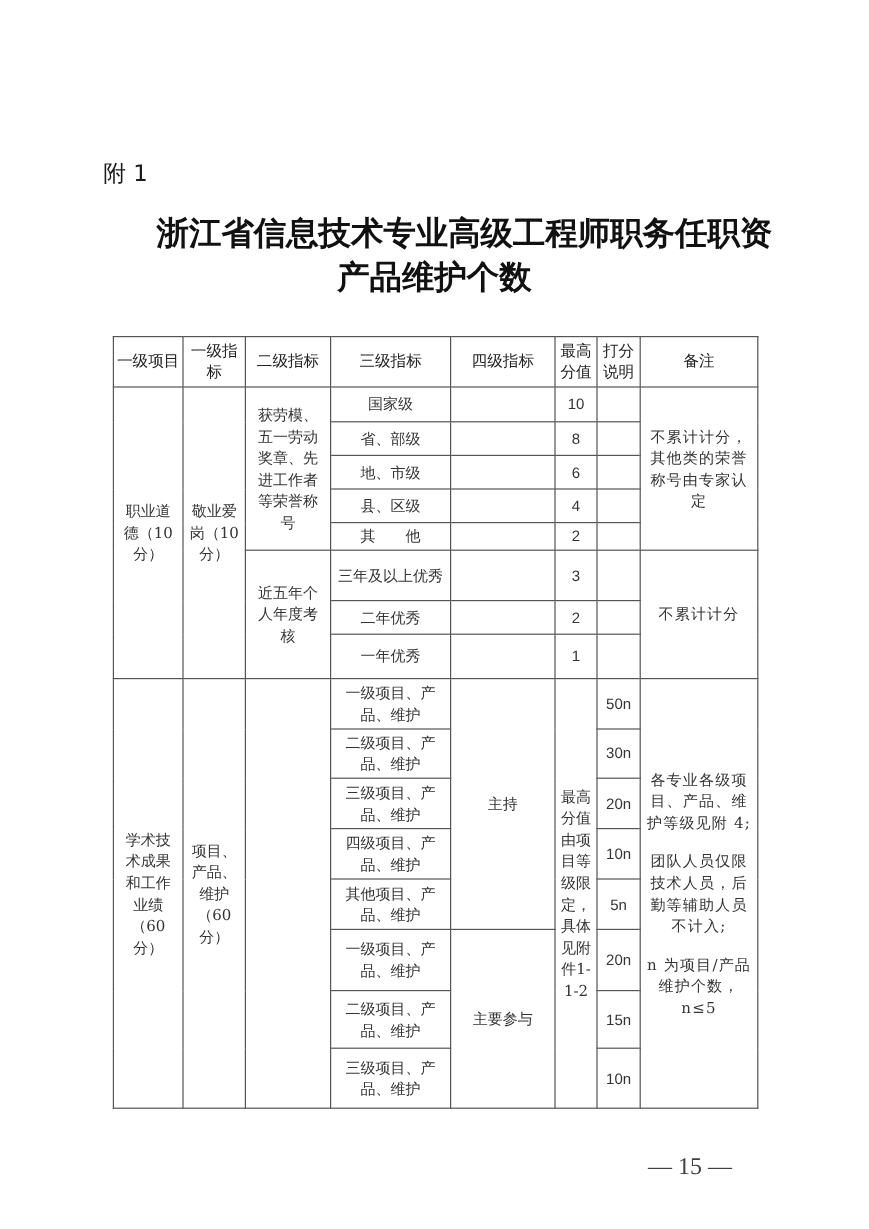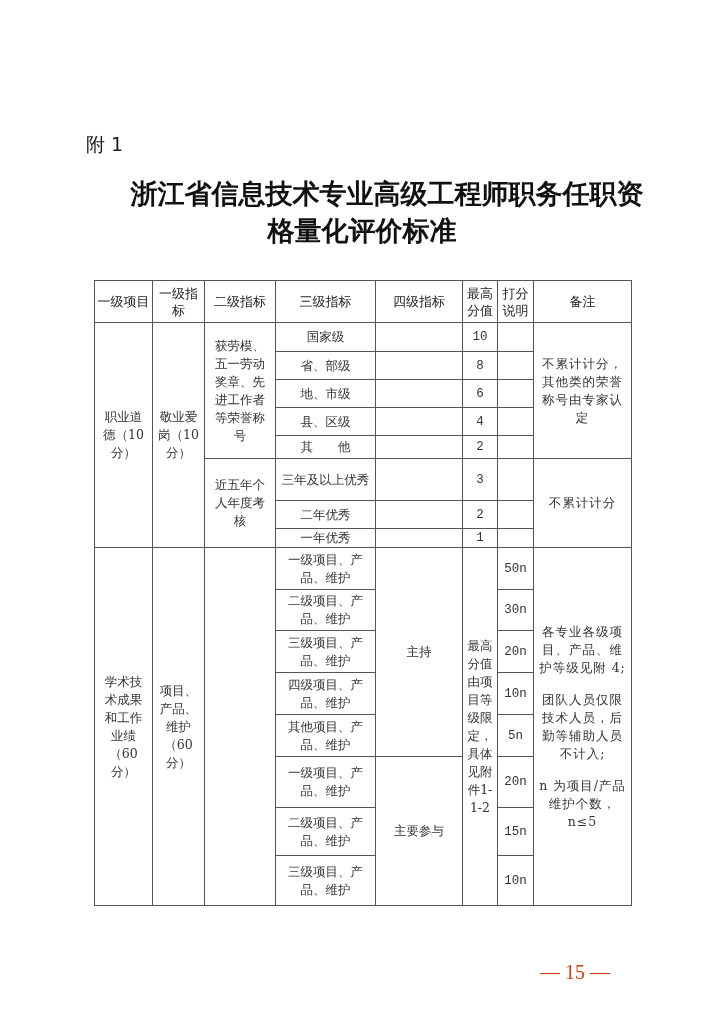--- a/index.html
+++ b/index.html
@@ -14,30 +14,30 @@
   table.grid {
     position: absolute; left: 94px; top: 280px; border-collapse: collapse; table-layout: fixed;
     width: 537px;
   }
   table.grid td, table.grid th {
     border: 1px solid #555; padding: 0 2px; text-align: center; vertical-align: middle;
     font-size: 12.5px; line-height: 18px; font-weight: normal; color: #333;
   }
   table.grid th { font-family: "DejaVu Sans", sans-serif; font-size: 13px; line-height: 17px; color:#222; }
   table.grid { border: 1.6px solid #333; }
-  .num { font-family: Liberation Mono, monospace; font-size: 14px; }
+  .num { font-family: Liberation Sans, sans-serif; font-size: 14px; }
   .remark { text-align: left; letter-spacing: 1px; padding: 0 4px !important; }
-  .pageno { position: absolute; left: 540px; top: 961px; font-family: "Liberation Serif", serif; font-size: 20px; color:#c2410c; }
+  .pageno { position: absolute; left: 540px; top: 961px; font-family: "Liberation Serif", serif; font-size: 20px; color:#404040; }
 </style>
 </head>
 <body>
 
 <div class="attach">附 1</div>
 <div class="title l1">浙江省信息技术专业高级工程师职务任职资</div>
-<div class="title l2">格量化评价标准</div>
+<div class="title l2">产品维护个数</div>
 
 <table class="grid">
   <colgroup>
     <col style="width:58px">
       <col style="width:52px">
       <col style="width:71px">
       <col style="width:100px">
     <col style="width:87px">
       <col style="width:35px">
       <col style="width:36px">
@@ -96,21 +96,21 @@
     <td class="num">3</td>
     <td></td>
     <td rowspan="3" style="letter-spacing:1px">不累计计分</td>
   </tr>
   <tr style="height:28px">
     <td>二年优秀</td>
     <td></td>
     <td class="num">2</td>
     <td></td>
   </tr>
-  <tr style="height:19px">
+  <tr style="height:37px">
     <td>一年优秀</td>
     <td></td>
     <td class="num">1</td>
     <td></td>
   </tr>
 
   <tr style="height:42px">
     <td rowspan="8" style="padding:0 6px">学术技术成果和工作业绩（60分）</td>
     <td rowspan="8" style="padding:0 6px">项目、产品、维护（60分）</td>
     <td rowspan="8"></td>

